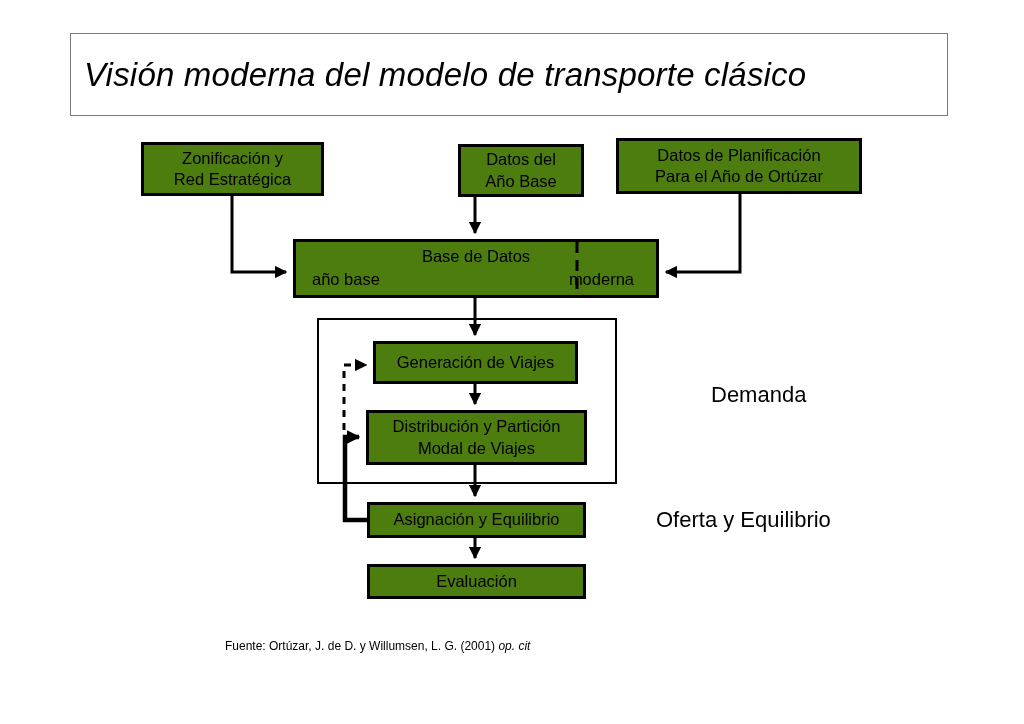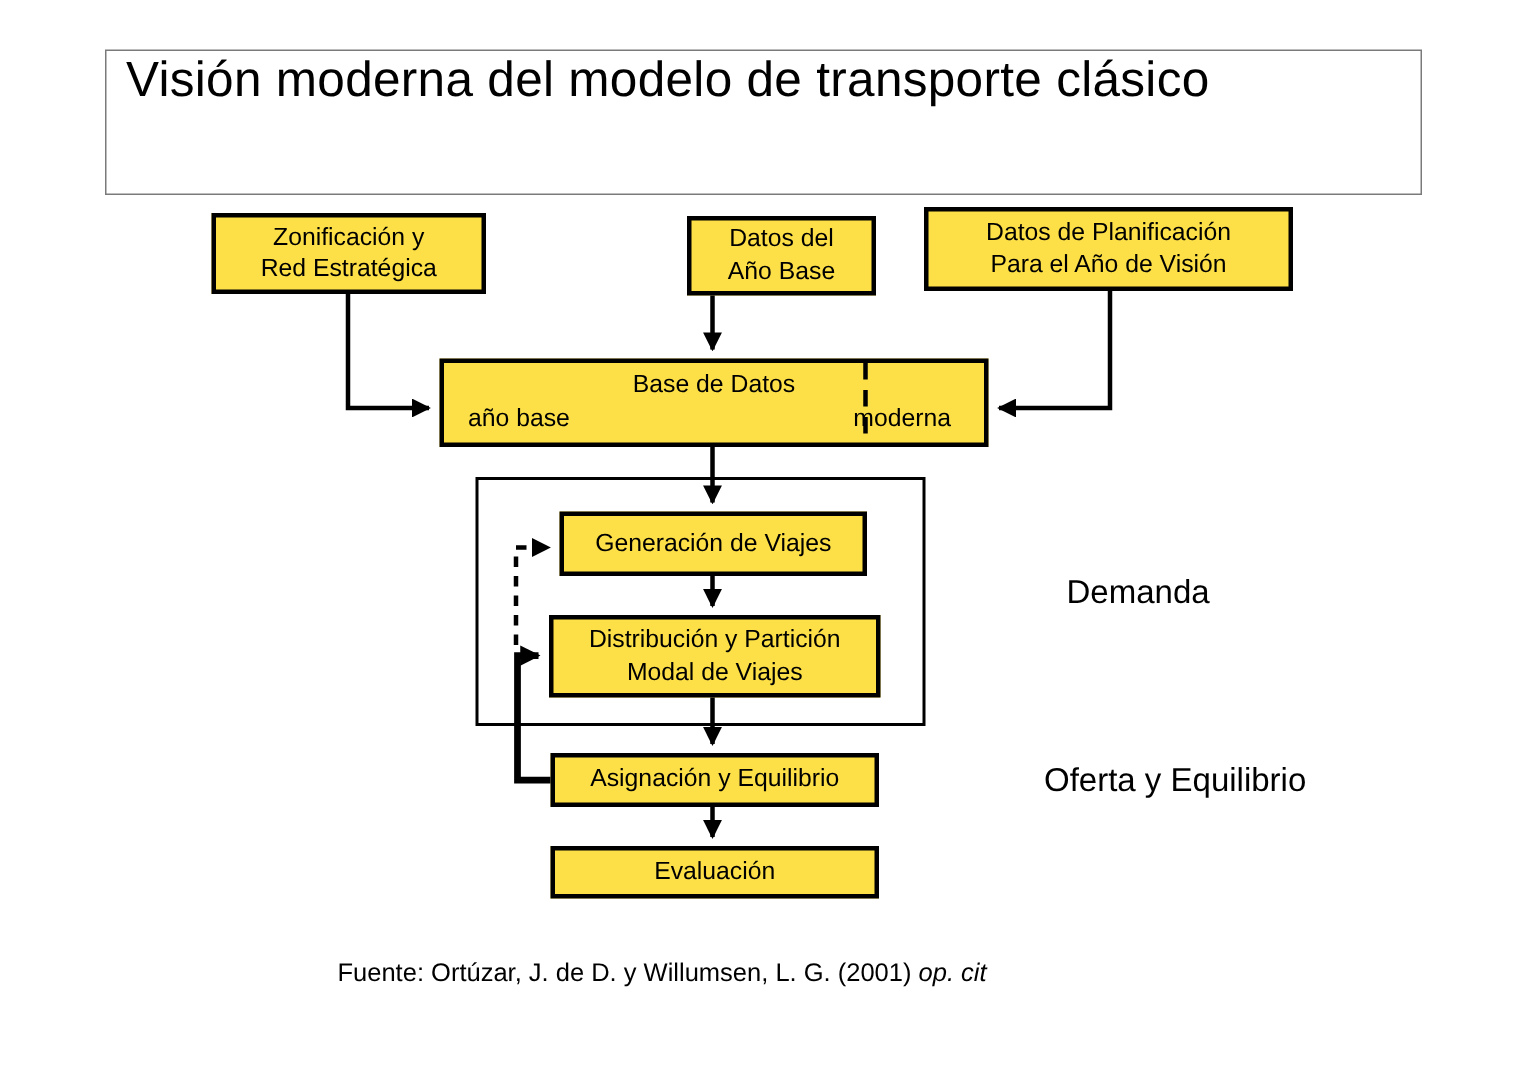--- a/index.html
+++ b/index.html
@@ -8,34 +8,35 @@
     width: 1024px;
     height: 724px;
     background: #ffffff;
     font-family: "Liberation Sans", "DejaVu Sans", sans-serif;
     color: #000;
     overflow: hidden;
   }
   .title-box {
     position: absolute;
     left: 70px; top: 33px;
-    width: 878px; height: 97px;
+    width: 878px; height: 83px;
     border: 1px solid #7a7a7a;
     background: #fff;
     display: flex;
-    align-items: flex-start;
+    align-items: center;
     padding-left: 13px;
     box-sizing: border-box;
     font-size: 33px;
     letter-spacing: 0.2px;
+    font-style: italic;
   }
   .node {
     position: absolute;
     border: 3px solid #000;
-    background: #fde047;
+    background: #4d7c0f;
     box-sizing: border-box;
     display: flex;
     align-items: center;
     justify-content: center;
     text-align: center;
     white-space: pre-line;
     font-size: 16.5px;
     line-height: 1.28;
   }
   .group-box {
@@ -49,21 +50,21 @@
   .bd-right { position: absolute; right: 22px; bottom: 5px; }
   .side-label {
     position: absolute;
     font-size: 22px;
     white-space: nowrap;
     margin-top: 13px;
   }
   .source-line {
     position: absolute;
     left: 225px; top: 639px;
-    font-size: 17px;
+    font-size: 12px;
     white-space: nowrap;
   }
   .source-line .cite { font-style: italic; }
   .connector-layer {
     position: absolute;
     left: 0; top: 0;
     width: 1024px; height: 724px;
     pointer-events: none;
     z-index: 5;
   }
@@ -82,21 +83,21 @@
 Red Estratégica</span>
   </div>
 
   <div class="node" style="left:411px; top:144px; width:126px; height:53px;margin-left:47px;">
     <span>Datos del
 Año Base</span>
   </div>
 
   <div class="node" style="left:616px; top:138px; width:246px; height:56px;">
     <span>Datos de Planificación
-Para el Año de Visión</span>
+Para el Año de Ortúzar</span>
   </div>
 
   <div class="node" style="left:293px; top:239px; width:366px; height:59px;">
     <span class="bd-title">Base de Datos</span>
     <span class="bd-left">año base</span>
     <span class="bd-right">moderna</span>
   </div>
 
   <div class="group-box" style="left:317px; top:318px; width:300px; height:166px;"></div>
 
@@ -111,21 +112,21 @@
 
   <div class="node" style="left:367px; top:502px; width:219px; height:36px;">
     <span>Asignación y Equilibrio</span>
   </div>
 
   <div class="node" style="left:367px; top:564px; width:219px; height:35px;">
     <span>Evaluación</span>
   </div>
 
   <div class="side-label" style="left:711px; top:369px;">Demanda</div>
-  <div class="side-label" style="left:696px; top:494px;">Oferta y Equilibrio</div>
+  <div class="side-label" style="left:656px; top:494px;">Oferta y Equilibrio</div>
 
   <div class="source-line">
     <span>Fuente: Ortúzar, J. de D. y Willumsen, L. G. (2001) </span><span class="cite">op. cit</span>
   </div>
 
   <svg class="connector-layer" viewBox="0 0 1024 724" xmlns="http://www.w3.org/2000/svg">
     <defs>
       <marker id="ah3" viewBox="0 0 10 10" refX="9" refY="5" markerWidth="4.2" markerHeight="4.2" orient="auto">
         <path d="M0 0 L10 5 L0 10 z" fill="#000"></path>
       </marker>

